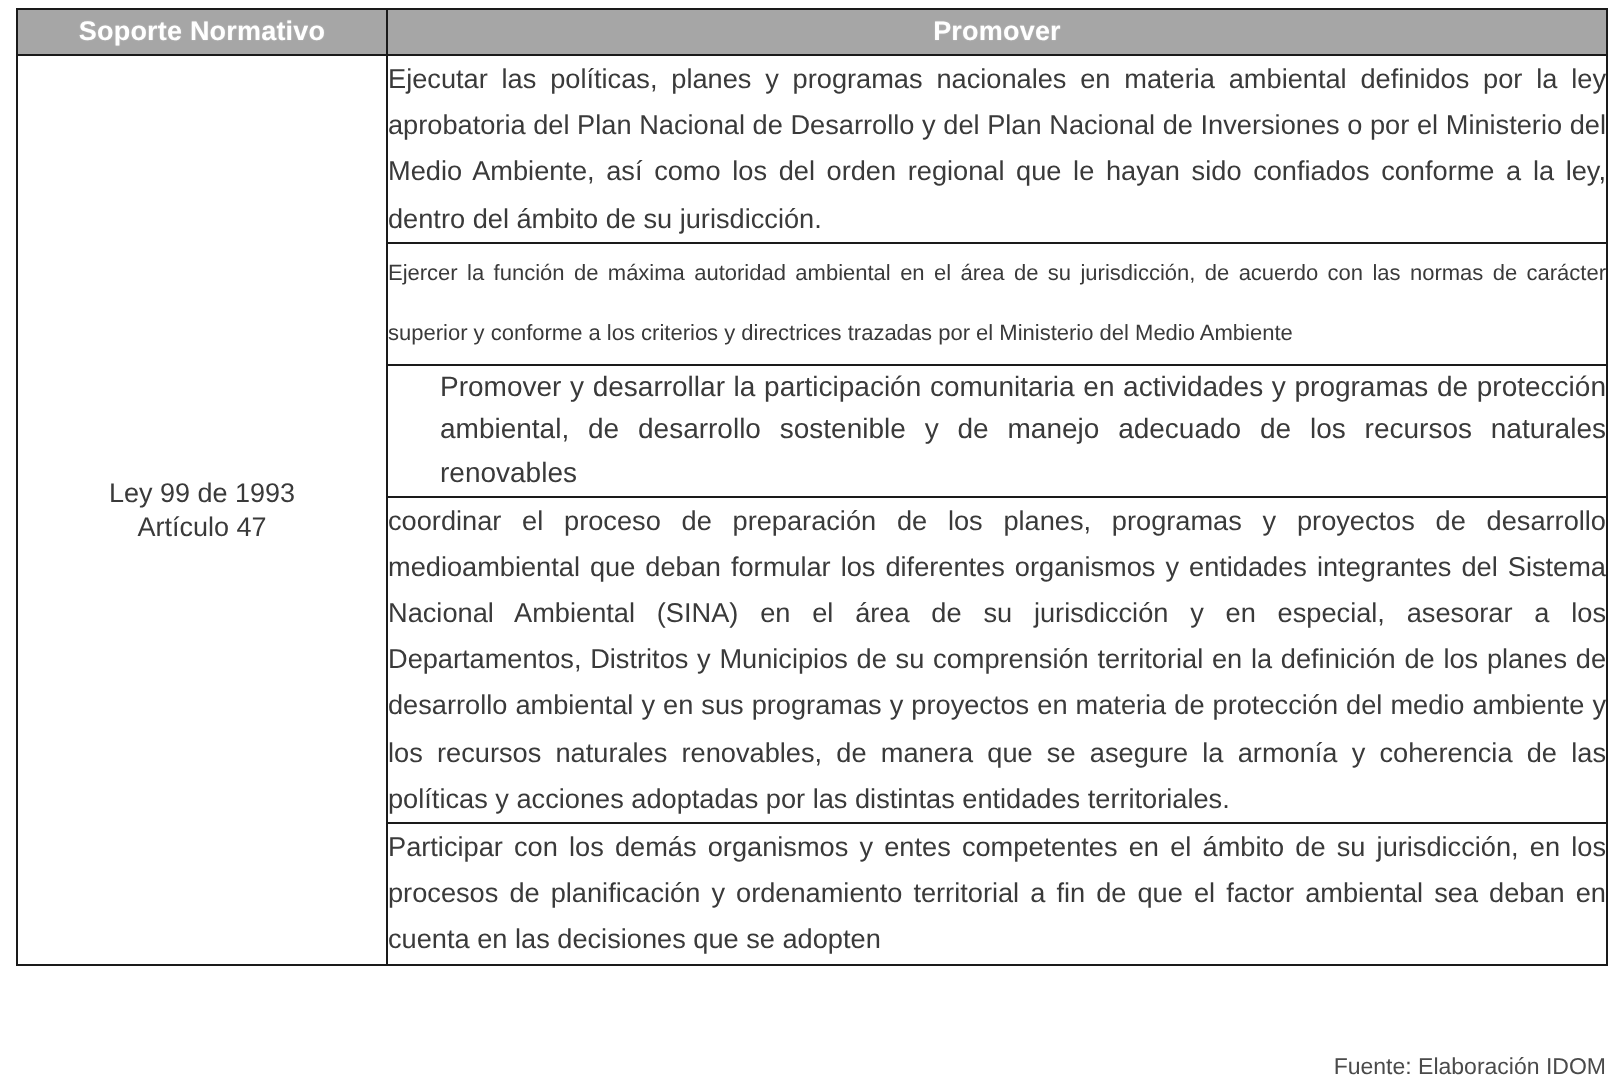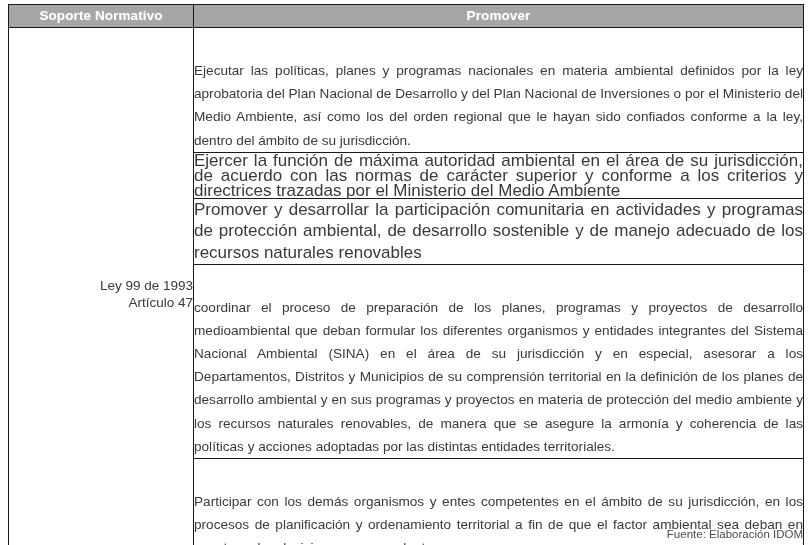--- a/index.html
+++ b/index.html
@@ -57,41 +57,41 @@
 
   
   .support-cell {
     text-align: center;
     vertical-align: middle;
     font-size: 13.5px;
     line-height: 17px;
     color: #3a3a3a;
     padding: 4px 6px;
   }
-  .support-cell .line { display: block; white-space: nowrap; text-align: right; }
+  .support-cell .line { display: block; white-space: nowrap; }
 
   
   .fn-cell {
     padding: 6px 9px 6px 8px;
     text-align: justify;
     text-justify: inter-word;
     color: #3a3a3a;
     vertical-align: top;
   }
   .fn-cell p {
     margin: 0;
     text-align: justify;
     text-align-last: left;
     hyphens: none;
   }
 
   
-  .fn-size-lg p { font-size: 13.6px; line-height: 23.2px; margin-top: 31px; }
-  .fn-size-md p { font-size: 17px; line-height: 15px; }
-  .fn-size-sm p { font-size: 17px; line-height: 21.6px; }
+  .fn-size-lg p { font-size: 13.6px; line-height: 23.2px; }
+  .fn-size-md p { font-size: 11px; line-height: 30px; }
+  .fn-size-sm p { font-size: 14px; line-height: 21.6px; margin-left: 26px; }
 
   
   .source-note {
     position: absolute;
     right: 8px;
     top: 528px;
     font-size: 11.5px;
     color: #4a4a4a;
     text-align: left;
     white-space: nowrap;

